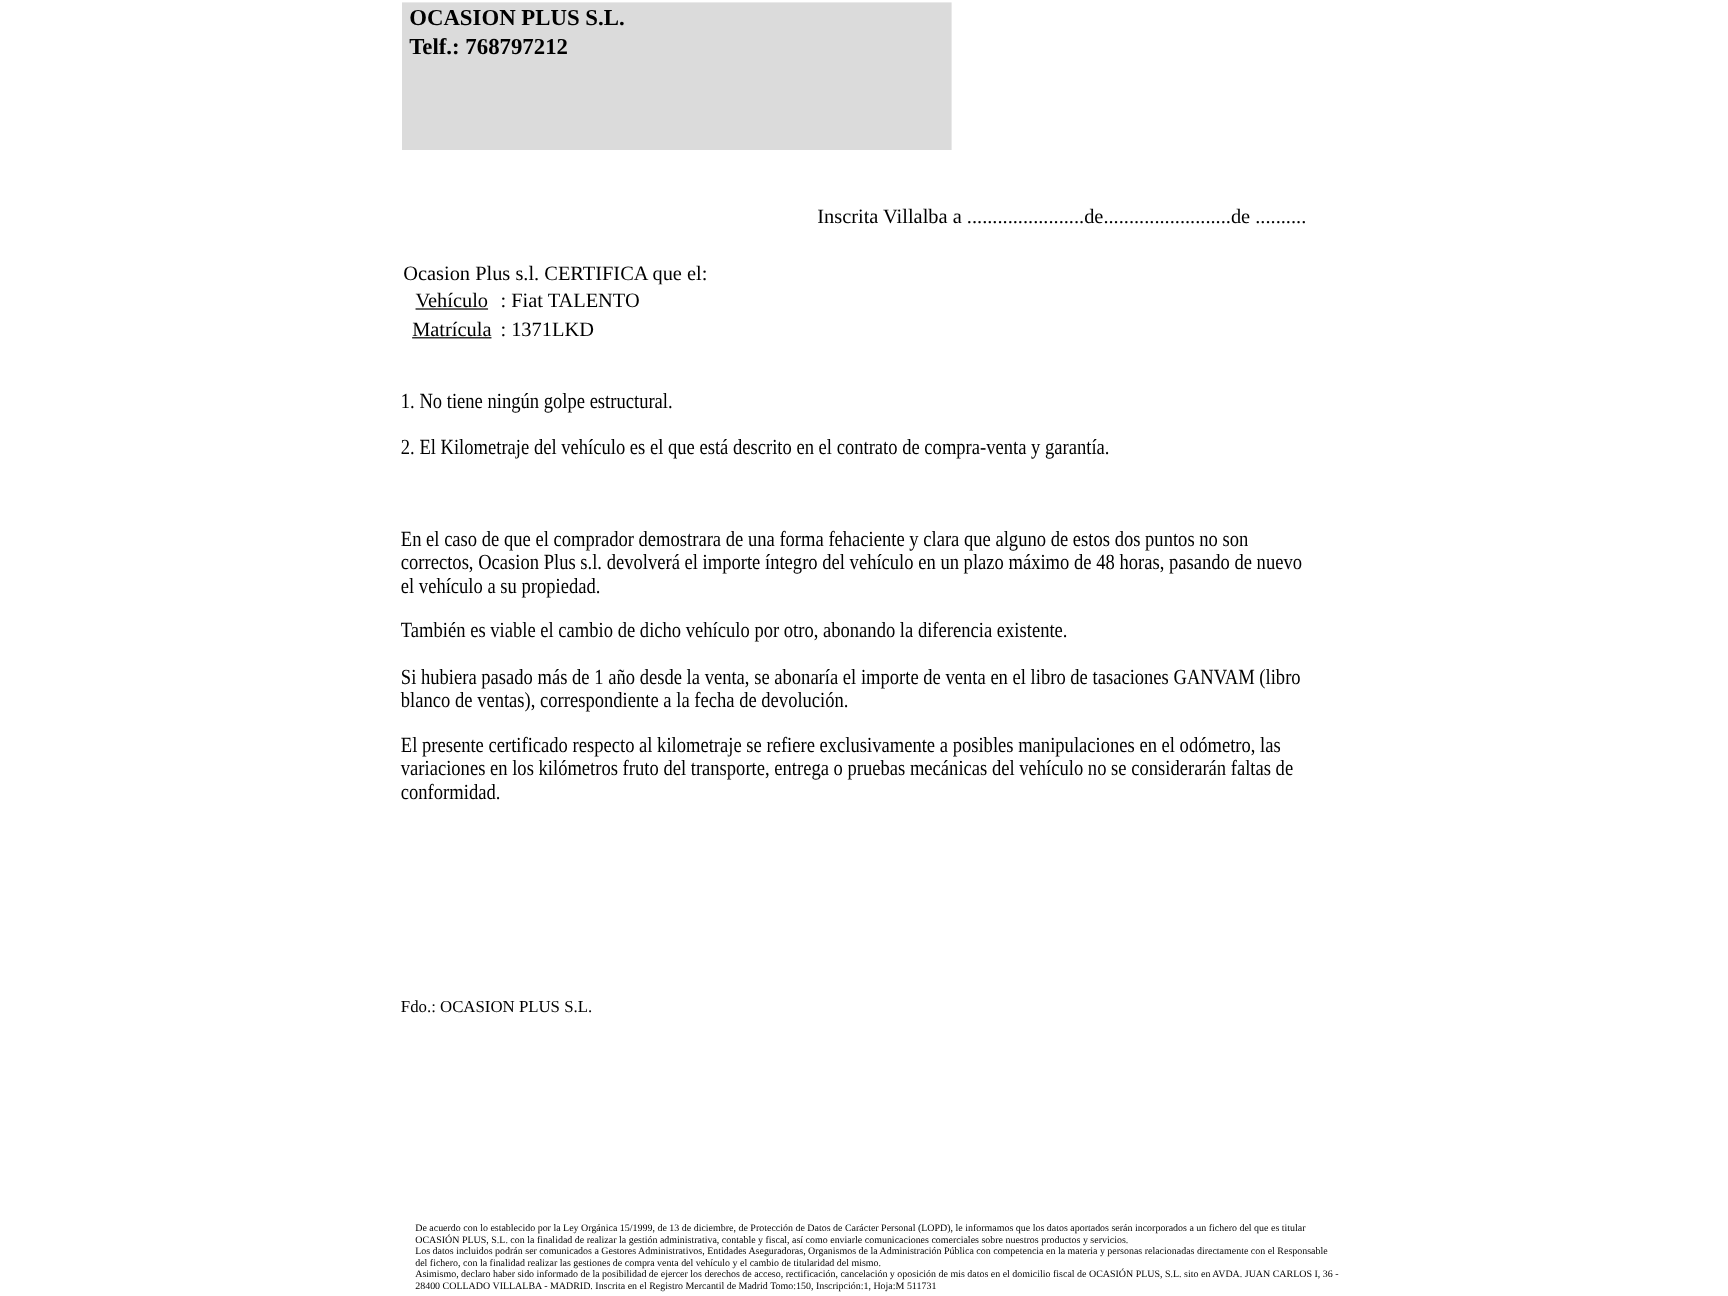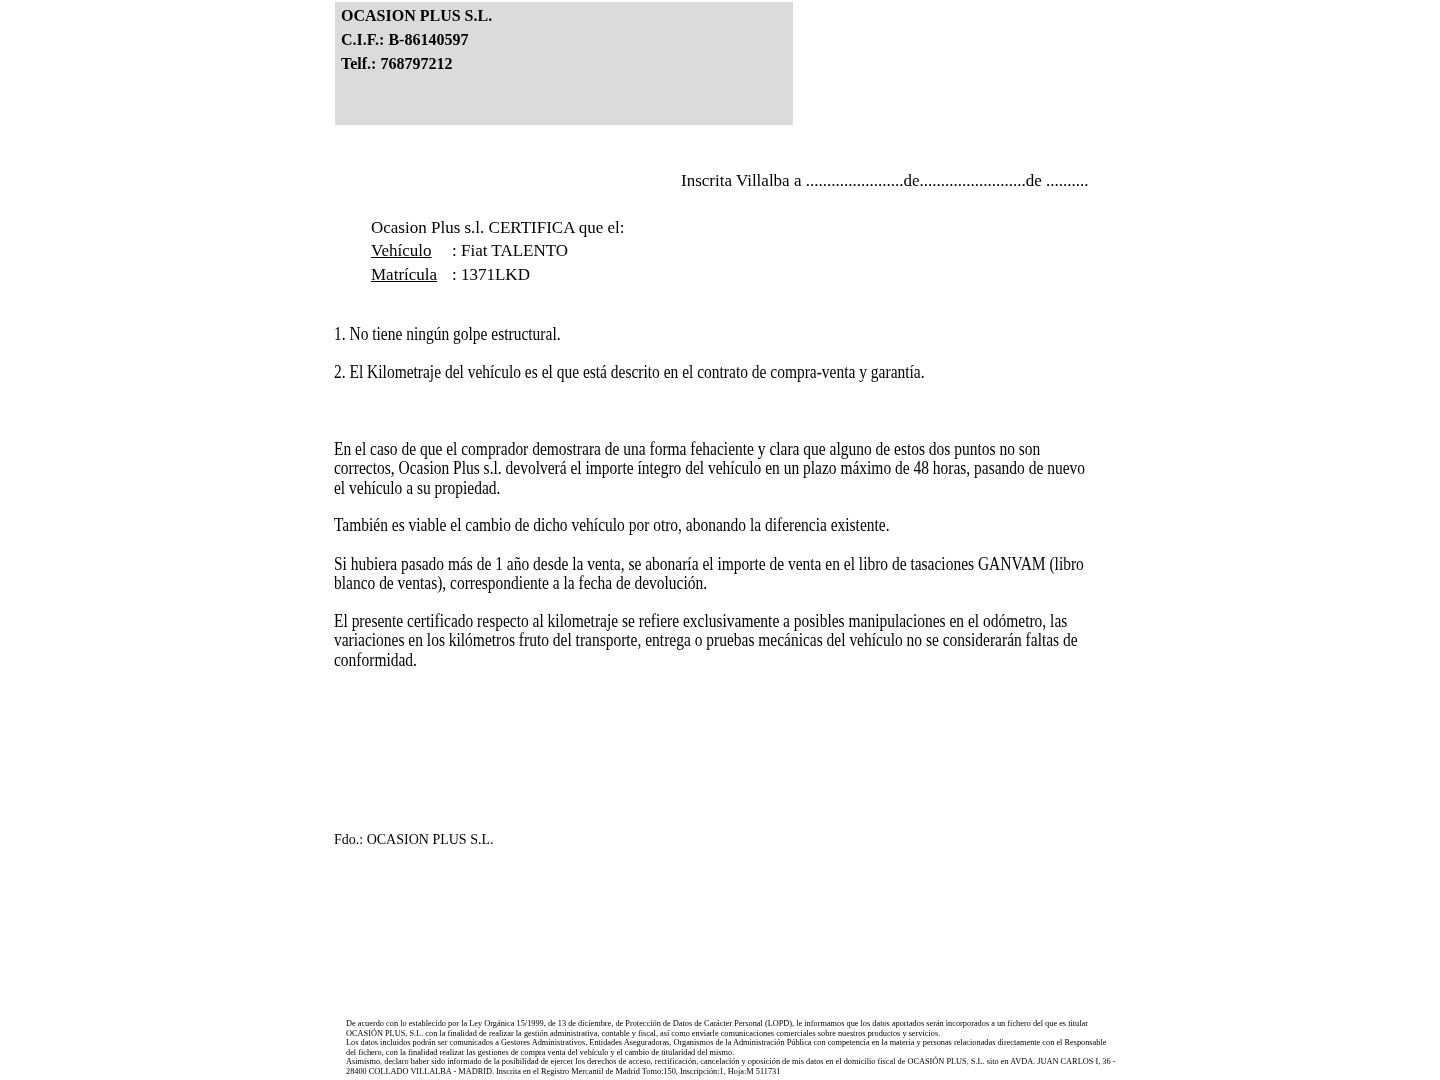--- a/index.html
+++ b/index.html
@@ -18,44 +18,44 @@
   .abs { position: absolute; }
 
   
   .header-box {
     left: 335px;
     top: 2px;
     width: 458px;
     height: 123px;
     box-sizing: border-box;
     padding: 2px 0 16px 6px;
-    font-size: 16px;
+    font-size: 19px;
     font-weight: bold;
     line-height: 24px;
   }
 
   
   .date-line {
     left: 681px;
     top: 171px;
     font-size: 17px;
     white-space: nowrap;
   }
 
   
   .cert-block {
     left: 336px;
     top: 216px;
     font-size: 17px;
     line-height: 23.3px;
-    margin-left: 35px;
   }
   .cert-label {
     display: inline-block;
     width: 81px;
+    text-align: center;
   }
   .cert-label span { text-decoration: underline; }
 
   
   .condensed {
     left: 334px;
     width: 880px;
     font-size: 18px;
     line-height: 19.3px;
     transform: scaleX(0.86);
@@ -82,21 +82,20 @@
     width: 772px;
     font-size: 8.3px;
     line-height: 9.6px;
   }
 </style>
 </head>
 <body>
 
 <div class="abs header-box" id="header-box" style="background: rgb(219, 219, 219);">
   <div>OCASION PLUS S.L.</div>
-  <div>C.I.F.: B-86140597</div>
   <div>Telf.: 768797212</div>
 </div>
 
 <div class="abs date-line">Inscrita Villalba a .......................de.........................de ..........</div>
 
 <div class="abs cert-block">
   <div>Ocasion Plus s.l. CERTIFICA que el:</div>
   <div>
     <span class="cert-label"><span>Vehículo</span></span><span>: Fiat TALENTO</span>
   </div>

